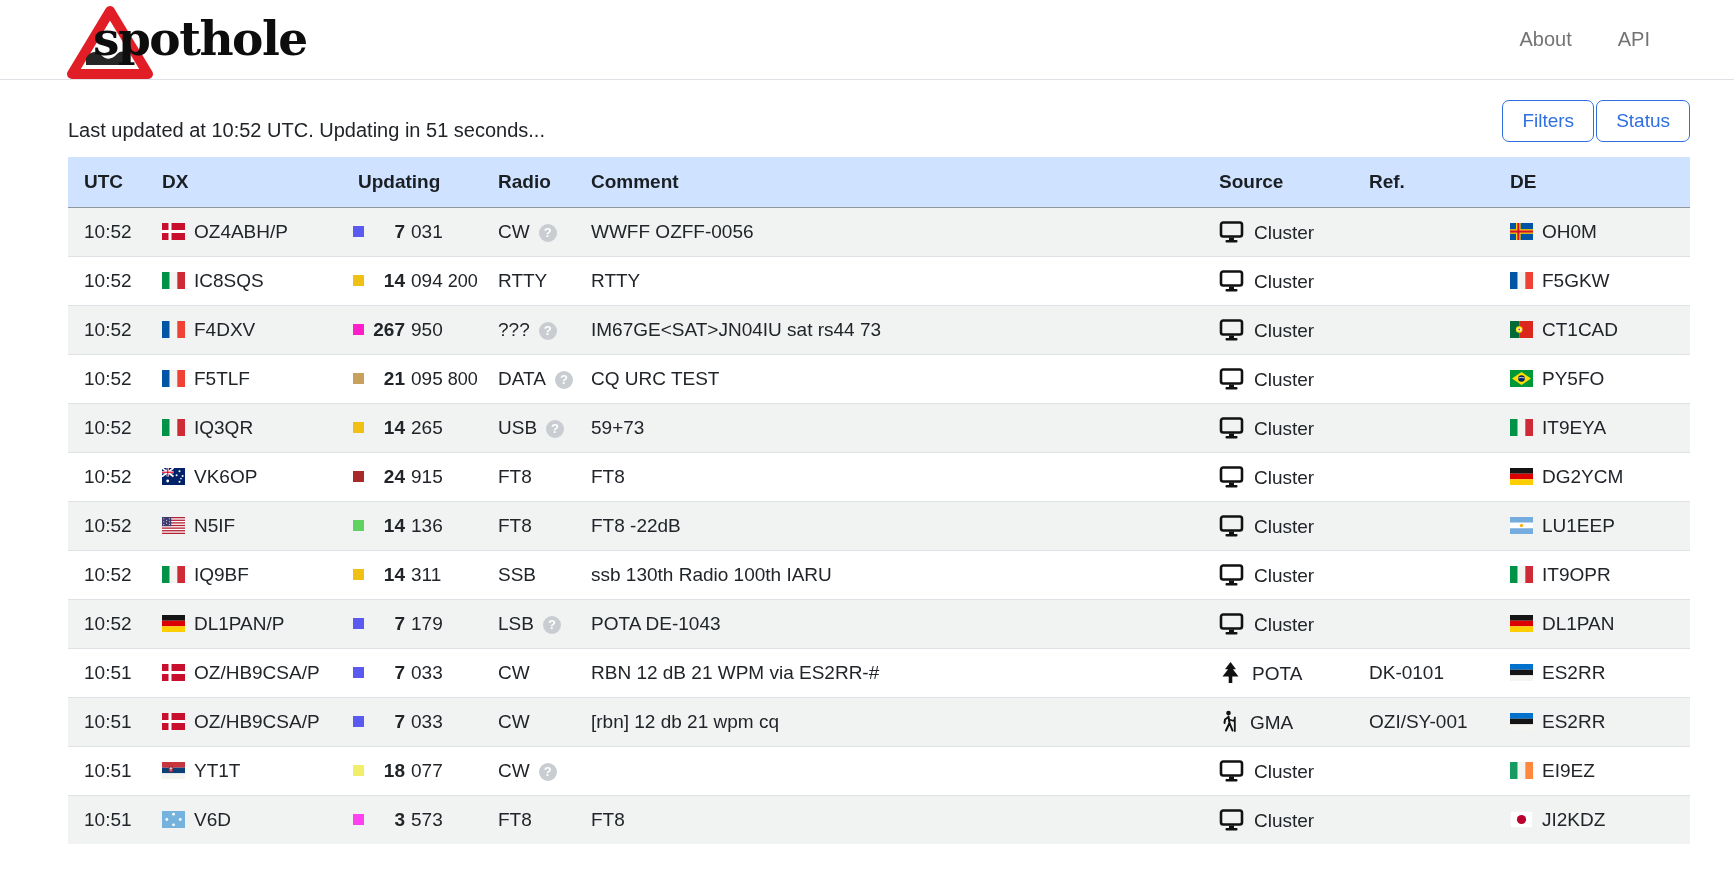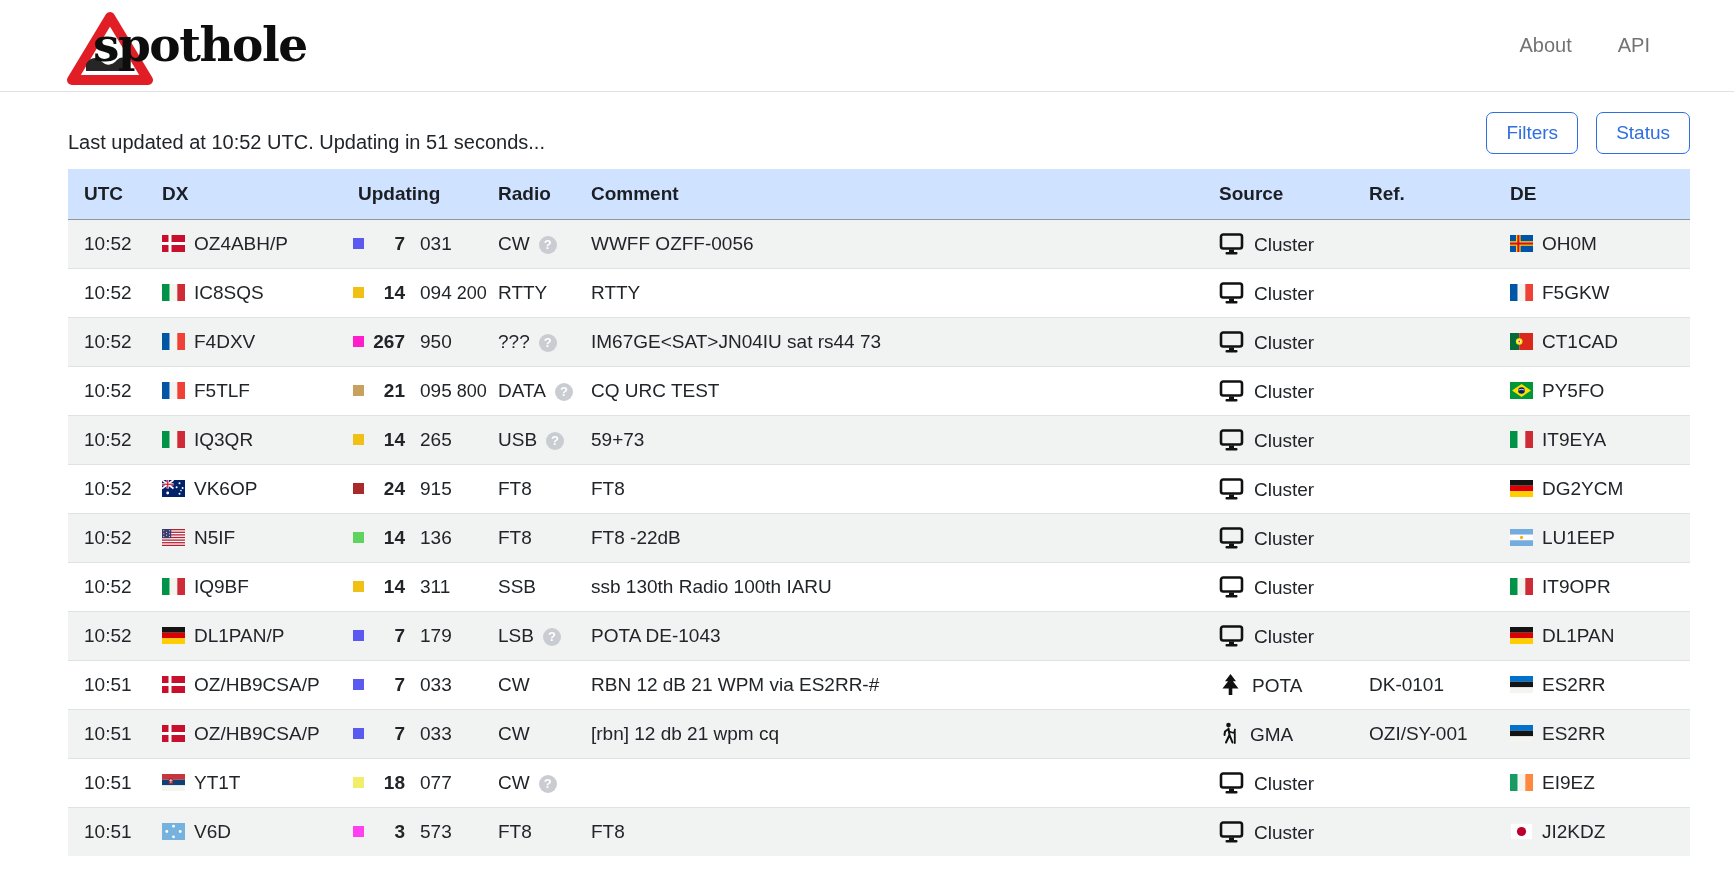--- a/index.html
+++ b/index.html
@@ -1,34 +1,34 @@
 <!DOCTYPE html>
 <html><head>
 <meta charset="utf-8">
 <style>
   * { box-sizing: border-box; }
   html,body { margin:0; padding:0; width:1734px; height:870px; overflow:hidden;
     background:#fff; color:#212529; font-family:"Liberation Sans", sans-serif; }
 
   
   .topbar { display:flex; align-items:center; justify-content:space-between;
-    height:92px; padding:8px 64px 8px 66px; border-bottom:1px solid #dee2e6; }
+    height:80px; padding:8px 64px 8px 66px; border-bottom:1px solid #dee2e6; }
   .logo { position:relative; width:330px; height:76px; }
   .logo-tri { position:absolute; left:0; top:1px; }
   .logo-word { position:absolute; left:27px; top:9px; font-family:"DejaVu Serif", serif;
     font-weight:bold; font-size:47px; letter-spacing:-1.5px; color:#0d0d0d; }
   .nav { display:flex; gap:46px; margin-right:20px; }
   .nav a { color:#737373; text-decoration:none; font-size:20px; cursor:pointer; }
 
   
   .content { padding:0 44px 0 68px; }
   .statusbar { display:flex; align-items:flex-end; justify-content:space-between;
     padding:20px 0 15px 0; }
   .status-text { font-size:20px; color:#212529; }
-  .btns { display:flex; gap:18px; }
+  .btns { display:flex; gap:2px; }
   .btn { font-family:"Liberation Sans", sans-serif; font-size:19px; color:#2f6fdf;
     background:#fff; border:1px solid #2f6fdf; border-radius:7px; padding:9px 19px; cursor:pointer; }
 
   
   table { width:1622px; border-collapse:collapse; table-layout:fixed; font-size:19px; }
   thead tr { background:#cfe2ff;border-radius:15px; }
   th { text-align:left; font-weight:700; padding:14px 8px; color:#1b1f23;
     border-bottom:1px solid #8f969c; }
   th.c1, td.c1 { padding-left:16px; }
   tbody tr:nth-child(odd) { background:#f1f2f2; }
@@ -37,21 +37,21 @@
     white-space:nowrap; overflow:hidden; }
   tbody tr:first-child td { border-top:none; }
 
   .flag { display:inline-block; line-height:0; margin-right:9px; vertical-align:-2px; }
   .flag svg { display:block; }
   .call { cursor:pointer; }
 
   td.freq { padding-left:3px; }
   .band { display:inline-block; width:11px; height:11px; vertical-align:1px; }
   .mhz { display:inline-block; min-width:41px; text-align:right; font-weight:700; }
-  .khz { margin-left:15px; }
+  .khz { margin-left:6px; }
   .hz  { margin-left:5px; font-size:18px; }
 
   .qicon { display:inline-block; width:18px; height:18px; border-radius:50%;
     background:#c9ccd0; color:#fff; font-size:13px; font-weight:700; text-align:center;
     line-height:18px; margin-left:9px; vertical-align:1px; cursor:pointer; }
 
   .sicon { display:inline-block; line-height:0; margin-right:10px; vertical-align:-4px; }
   .sicon svg { display:block; }
 </style>
 </head>

